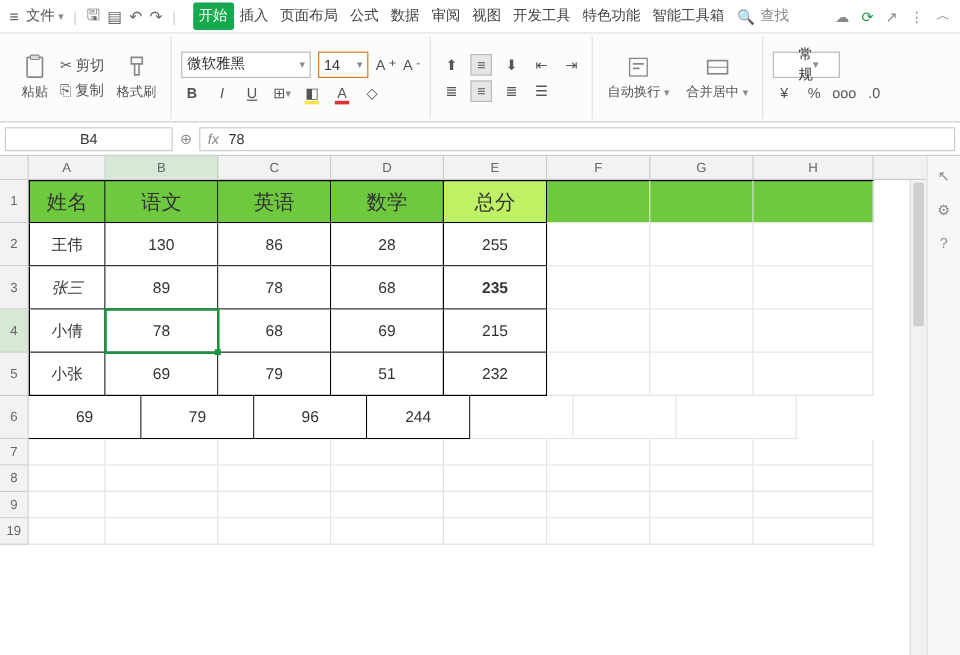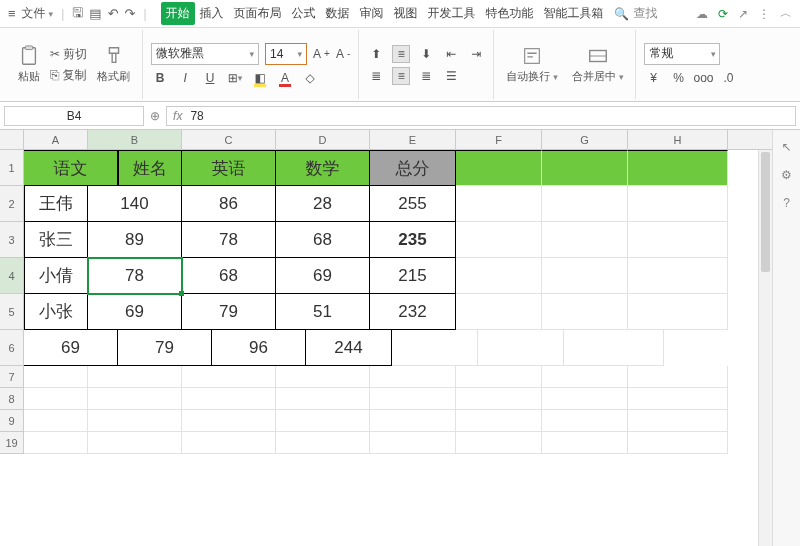--- a/index.html
+++ b/index.html
@@ -20,38 +20,38 @@
 .ibtn{display:flex;align-items:center;gap:3px;color:#555;font-size:12px;cursor:pointer}
 .bigbtn{display:flex;flex-direction:column;align-items:center;justify-content:center;gap:2px;font-size:11px;color:#555;padding:0 4px;cursor:pointer}
 .bigbtn svg{width:22px;height:22px}
 .fontsel{border:1px solid #bbb;height:22px;width:108px;padding:0 4px;display:flex;align-items:center;justify-content:space-between;background:#fff;font-size:12px}
 .sizesel{border:1px solid #bbb;height:22px;width:42px;padding:0 4px;display:flex;align-items:center;justify-content:space-between;background:#fff;font-size:12px}
 .sizesel.orange{border-color:#d07a2a;color:#333}
 .dd{color:#888;font-size:9px}
 .iconrow{display:flex;align-items:center;gap:7px;color:#555}
 .iconrow .sq{width:18px;height:18px;display:flex;align-items:center;justify-content:center;border:1px solid transparent}
 .iconrow .sq.active{background:#e6e6e6;border:1px solid #bbb}
-.numfmt{border:1px solid #bbb;height:22px;width:76px;padding:0 4px;display:flex;align-items:center;justify-content:space-between;background:#fff;font-size:12px}
+.numfmt{border:1px solid #bbb;height:22px;width:56px;padding:0 20px;display:flex;align-items:center;justify-content:space-between;background:#fff;font-size:12px}
 .fbar{height:28px;display:flex;align-items:center;border-bottom:1px solid #ccc;padding:0 4px;gap:6px}
 .namebox{width:140px;height:20px;border:1px solid #ccc;background:#fff;display:flex;align-items:center;justify-content:center;font-size:12px;color:#333}
 .fxarea{flex:1;height:20px;border:1px solid #ccc;background:#fff;display:flex;align-items:center;padding:0 6px;font-size:12px;gap:8px}
 .fxarea .fx{font-style:italic;color:#888}
 .grid-wrap{position:relative;display:flex;height:calc(546px - 28px - 74px - 28px)}
 .gridarea{flex:1;overflow:hidden;position:relative}
 .colhdr{display:flex;height:20px;background:#f2f2f2;border-bottom:1px solid #ccc}
 .corner{width:24px;border-right:1px solid #ccc;background:#f2f2f2}
 .ch{border-right:1px solid #ccc;display:flex;align-items:center;justify-content:center;color:#666;font-size:11px}
 .ch.sel{background:#d7e8d7}
 .rows{position:relative}
 .row{display:flex;height:36px}
 .row.small{height:22px}
 .rh{width:24px;background:#f2f2f2;border-right:1px solid #ccc;border-bottom:1px solid #ccc;display:flex;align-items:center;justify-content:center;color:#666;font-size:11px}
 .rh.sel{background:#d7e8d7}
 .cell{border-right:1px solid #e2e2e2;border-bottom:1px solid #e2e2e2;display:flex;align-items:center;justify-content:center;font-size:15px;background:#fff}
-.data .cell{border-right:1.5px solid #000;border-bottom:1.5px solid #000;font-size:17px}
+.data .cell{border-right:1.5px solid #000;border-bottom:1.5px solid #000;font-size:13px}
 .data.hdr .cell{background:#6fc93f;font-size:17px}
 .data .cell:first-of-type{border-left:1.5px solid #000}
 .row.data:first-of-type .cell{border-top:1.5px solid #000}
 .selcell{outline:2px solid #1a9641;outline-offset:-1px;position:relative}
 .selcell::after{content:"";position:absolute;right:-3px;bottom:-3px;width:5px;height:5px;background:#1a9641}
 .rside{width:28px;background:#f7f7f7;border-left:1px solid #ddd;display:flex;flex-direction:column;align-items:center;gap:14px;padding-top:10px;color:#888}
 .vscroll{position:absolute;right:0;top:20px;bottom:0;width:14px;background:#f2f2f2;border-left:1px solid #ddd}
 .vscroll .thumb{position:absolute;left:2px;right:2px;top:2px;height:120px;background:#cfcfcf;border-radius:2px}
 .cA{width:64px}.cB{width:94px}.cC{width:94px}.cD{width:94px}.cE{width:86px}.cF{width:86px}.cG{width:86px}.cH{width:100px}
 </style>
@@ -219,43 +219,43 @@
       <div class="ch cC">C</div>
       <div class="ch cD">D</div>
       <div class="ch cE">E</div>
       <div class="ch cF">F</div>
       <div class="ch cG">G</div>
       <div class="ch cH">H</div>
     </div>
     <div class="rows" id="rows">
         <div class="row data hdr" style="height: 36px;">
           <div class="rh">1</div>
+          <div class="cell cA" style="border-width: 1.5px; border-style: solid; border-color: rgb(0, 0, 0); background: rgb(111, 201, 63);">姓名</div>
           <div class="cell cB" style="border-right: 1.5px solid rgb(0, 0, 0); border-bottom: 1.5px solid rgb(0, 0, 0); background: rgb(111, 201, 63); border-top: 1.5px solid rgb(0, 0, 0);">语文</div>
-          <div class="cell cA" style="border-width: 1.5px; border-style: solid; border-color: rgb(0, 0, 0); background: rgb(111, 201, 63);">姓名</div>
           <div class="cell cD" style="border-right: 1.5px solid rgb(0, 0, 0); border-bottom: 1.5px solid rgb(0, 0, 0); background: rgb(111, 201, 63); border-top: 1.5px solid rgb(0, 0, 0);">英语</div>
           <div class="cell cC" style="border-right: 1.5px solid rgb(0, 0, 0); border-bottom: 1.5px solid rgb(0, 0, 0); background: rgb(111, 201, 63); border-top: 1.5px solid rgb(0, 0, 0);">数学</div>
-          <div class="cell cE" style="border-right: 1.5px solid rgb(0, 0, 0); border-bottom: 1.5px solid rgb(0, 0, 0); background: #a3a3a3; border-top: 1.5px solid rgb(0, 0, 0);">总分</div>
+          <div class="cell cE" style="border-right: 1.5px solid rgb(0, 0, 0); border-bottom: 1.5px solid rgb(0, 0, 0); background: #bef264; border-top: 1.5px solid rgb(0, 0, 0);">总分</div>
           <div class="cell cF" style="font-size: 15px; border-right: 1px solid rgb(226, 226, 226); border-bottom: 1px solid rgb(226, 226, 226);"></div>
           <div class="cell cG" style="font-size: 15px; border-right: 1px solid rgb(226, 226, 226); border-bottom: 1px solid rgb(226, 226, 226);"></div>
           <div class="cell cH" style="font-size: 15px; border-right: 1px solid rgb(226, 226, 226); border-bottom: 1px solid rgb(226, 226, 226);"></div>
         </div>
         <div class="row data" style="height: 36px;">
           <div class="rh">2</div>
           <div class="cell cA" style="border-right: 1.5px solid rgb(0, 0, 0); border-bottom: 1.5px solid rgb(0, 0, 0); border-left: 1.5px solid rgb(0, 0, 0);">王伟</div>
-          <div class="cell cB" style="border-right: 1.5px solid rgb(0, 0, 0); border-bottom: 1.5px solid rgb(0, 0, 0);">140</div>
+          <div class="cell cB" style="border-right: 1.5px solid rgb(0, 0, 0); border-bottom: 1.5px solid rgb(0, 0, 0);">130</div>
           <div class="cell cC" style="border-right: 1.5px solid rgb(0, 0, 0); border-bottom: 1.5px solid rgb(0, 0, 0);">86</div>
           <div class="cell cD" style="border-right: 1.5px solid rgb(0, 0, 0); border-bottom: 1.5px solid rgb(0, 0, 0);">28</div>
           <div class="cell cE" style="border-right: 1.5px solid rgb(0, 0, 0); border-bottom: 1.5px solid rgb(0, 0, 0);">255</div>
           <div class="cell cF" style="font-size: 15px; border-right: 1px solid rgb(226, 226, 226); border-bottom: 1px solid rgb(226, 226, 226);"></div>
           <div class="cell cG" style="font-size: 15px; border-right: 1px solid rgb(226, 226, 226); border-bottom: 1px solid rgb(226, 226, 226);"></div>
           <div class="cell cH" style="font-size: 15px; border-right: 1px solid rgb(226, 226, 226); border-bottom: 1px solid rgb(226, 226, 226);"></div>
         </div>
         <div class="row data" style="height: 36px;">
           <div class="rh">3</div>
-          <div class="cell cA" style="border-right: 1.5px solid rgb(0, 0, 0); border-bottom: 1.5px solid rgb(0, 0, 0); border-left: 1.5px solid rgb(0, 0, 0);">张三</div>
+          <div class="cell cA" style="border-right: 1.5px solid rgb(0, 0, 0); border-bottom: 1.5px solid rgb(0, 0, 0); border-left: 1.5px solid rgb(0, 0, 0); font-style: italic;">张三</div>
           <div class="cell cB" style="border-right: 1.5px solid rgb(0, 0, 0); border-bottom: 1.5px solid rgb(0, 0, 0);">89</div>
           <div class="cell cC" style="border-right: 1.5px solid rgb(0, 0, 0); border-bottom: 1.5px solid rgb(0, 0, 0);">78</div>
           <div class="cell cD" style="border-right: 1.5px solid rgb(0, 0, 0); border-bottom: 1.5px solid rgb(0, 0, 0);">68</div>
           <div class="cell cE" style="border-right: 1.5px solid rgb(0, 0, 0); border-bottom: 1.5px solid rgb(0, 0, 0); font-weight: bold;">235</div>
           <div class="cell cF" style="font-size: 15px; border-right: 1px solid rgb(226, 226, 226); border-bottom: 1px solid rgb(226, 226, 226);"></div>
           <div class="cell cG" style="font-size: 15px; border-right: 1px solid rgb(226, 226, 226); border-bottom: 1px solid rgb(226, 226, 226);"></div>
           <div class="cell cH" style="font-size: 15px; border-right: 1px solid rgb(226, 226, 226); border-bottom: 1px solid rgb(226, 226, 226);"></div>
         </div>
         <div class="row data" style="height: 36px;">
           <div class="rh sel">4</div>

